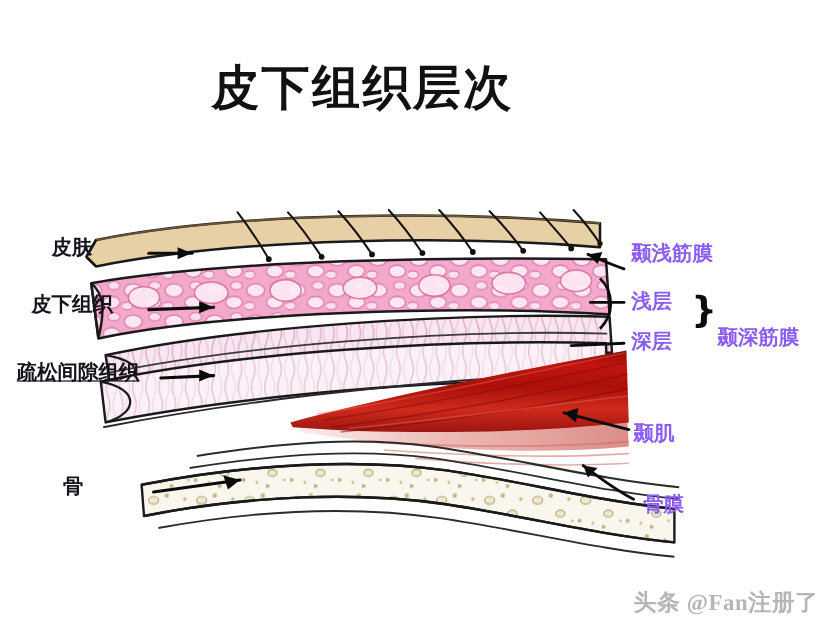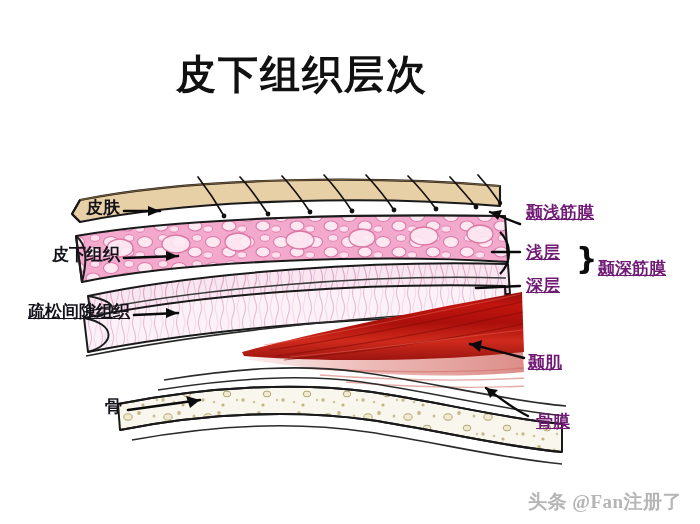--- a/index.html
+++ b/index.html
@@ -27,22 +27,22 @@
     position:absolute;left:0;top:0;width:700px;height:524px;
   }
 
   .lbl{
     position:absolute;
     font-size:17px;
     font-weight:bold;
     white-space:nowrap;
     line-height:1.15;
   }
-  .lbl-left{ color:#14121a; text-align:right; }
-  .lbl-right{ color:#701a75; text-align:left;text-decoration:underline; }
+  .lbl-left{ color:#14121a; text-align:center; }
+  .lbl-right{ color:#8b5cf6; text-align:left; }
   .lbl-brace{ color:#0c0c0c; font-size:30px; font-weight:bold; }
 
   .wm{
     position:absolute;
     font-size:19px;
     white-space:nowrap;
     font-weight:bold;
   }
   .wm-a{ left:498px; top:486px; color:rgba(150,150,150,0.42); letter-spacing:1px;}
   .wm-b{ left:528px; top:489px; color:rgba(120,120,120,0.55); letter-spacing:0.5px;font-family:Liberation Serif, serif;}
@@ -249,21 +249,21 @@
   <div class="lbl lbl-left" style="left:0px;top:397px;width:122px;">骨</div>
 
   <div class="lbl lbl-right" style="left:526px;top:203px;">颞浅筋膜</div>
 
   <div class="lbl lbl-right" style="left:526px;top:243px;text-align:center;">浅层</div>
 
   <div class="lbl lbl-right" style="left:526px;top:276px;">深层</div>
 
   <div class="lbl lbl-brace" style="left:576px;top:242px;">}</div>
 
-  <div class="lbl lbl-right" style="left:598px;top:259px;">颞深筋膜</div>
+  <div class="lbl lbl-right" style="left:598px;top:273px;">颞深筋膜</div>
 
   <div class="lbl lbl-right" style="left:528px;top:353px;">颞肌</div>
 
   <div class="lbl lbl-right" style="left:536px;top:412px;">骨膜</div>
 
   <div class="wm wm-b">头条 @Fan注册了</div>
 
 </div>
 
 </body></html>

